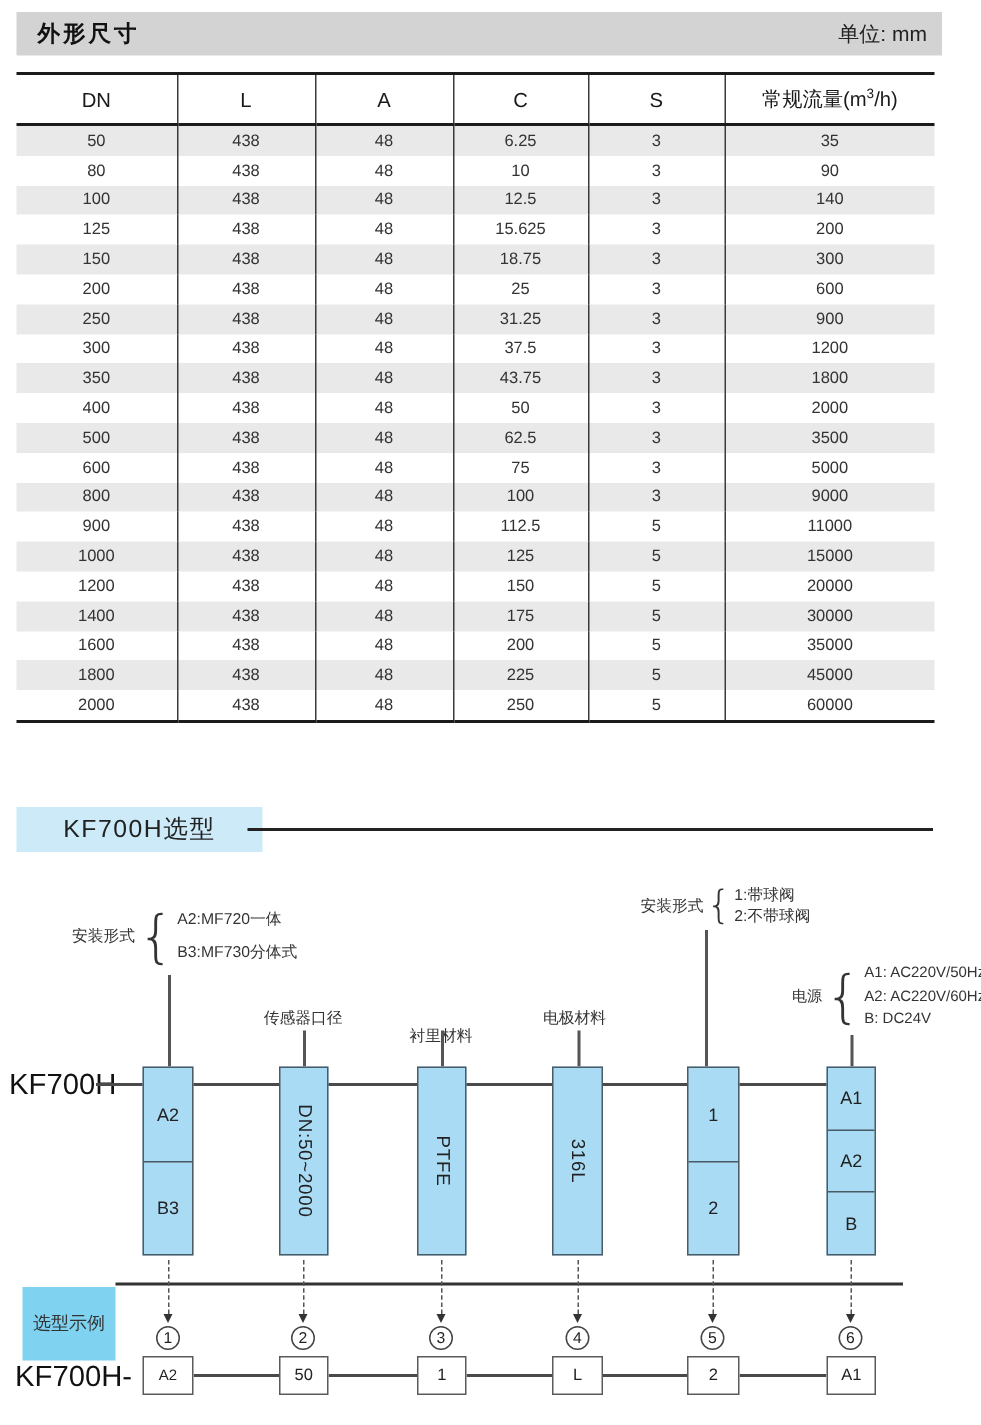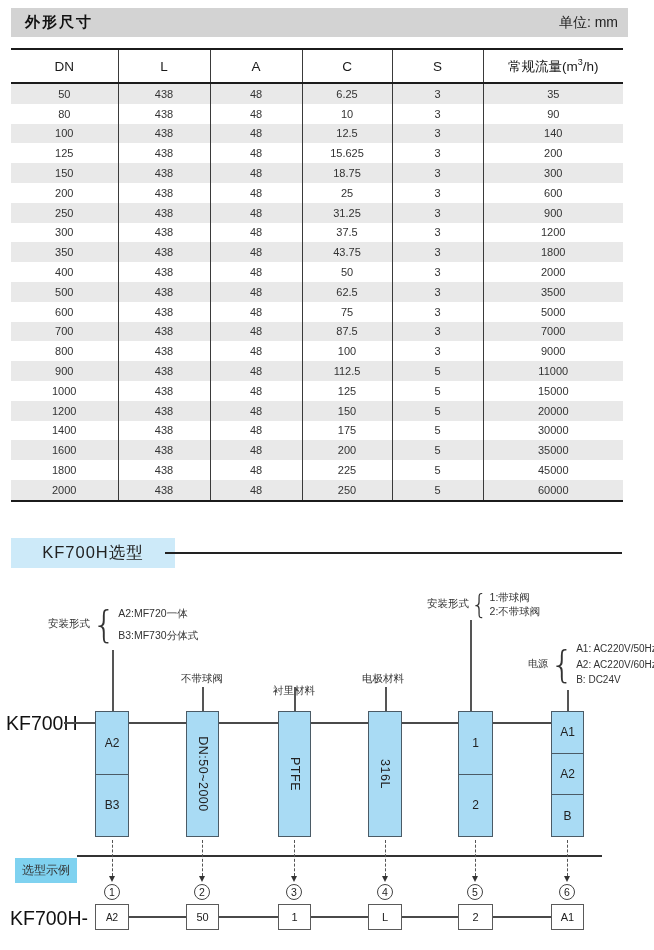--- a/index.html
+++ b/index.html
@@ -49,21 +49,21 @@
 
   
   .dash-arrow{position:absolute;top:840px;width:0;height:36px;border-left:1.5px dashed #555;z-index:2;}
   .dash-arrow::after{content:'';position:absolute;left:-4.2px;top:36px;width:0;height:0;
                      border-left:3.5px solid transparent;border-right:3.5px solid transparent;
                      border-top:6px solid #333;}
 
   
   .bottom-line{position:absolute;left:77px;top:855px;width:525px;height:1.5px;background:#333;z-index:1;}
   .example-label{position:absolute;left:15px;top:858px;background:#7fd2f0;font-size:12px;color:#333;
-                 padding:4px 7px;z-index:3;}
+                 padding:16px 7px;z-index:3;}
   .num-circle{position:absolute;top:884px;width:16px;height:16px;border:1px solid #444;border-radius:50%;
               font-size:10.5px;line-height:15px;text-align:center;color:#222;background:#fff;
               transform:translateX(-50%);box-sizing:border-box;z-index:3;}
   .ex-box{position:absolute;top:904px;height:26px;background:#fff;border:1.5px solid #5a5a5a;
           box-sizing:border-box;display:flex;align-items:center;justify-content:center;
           font-size:11px;color:#222;z-index:2;}
   .ex-line{position:absolute;top:916px;height:2px;background:#4a4a4a;z-index:1;}
   .example-model{position:absolute;left:10px;top:907px;font-size:19.5px;color:#111;}
 </style>
 </head>
@@ -186,28 +186,20 @@
         </tr>
         <tr>
           <td>600</td>
           <td>438</td>
           <td>48</td>
           <td>75</td>
           <td>3</td>
           <td>5000</td>
         </tr>
         <tr>
-          <td>700</td>
-          <td>438</td>
-          <td>48</td>
-          <td>87.5</td>
-          <td>3</td>
-          <td>7000</td>
-        </tr>
-        <tr>
           <td>800</td>
           <td>438</td>
           <td>48</td>
           <td>100</td>
           <td>3</td>
           <td>9000</td>
         </tr>
         <tr>
           <td>900</td>
           <td>438</td>
@@ -294,21 +286,21 @@
   <div class="brace-group" style="left:528px;top:641px;font-size:10px;">
     <span>电源</span>
     <span class="brace" style="font-size:38px;line-height:46px;">{</span>
     <span class="brace-opts" style="line-height:15.5px;">
       <span>A1: AC220V/50Hz</span>
       <span>A2: AC220V/60Hz</span>
       <span>B: DC24V</span>
     </span>
   </div>
 
-  <div class="top-label" style="left:202px;top:672px;">不带球阀</div>
+  <div class="top-label" style="left:202px;top:672px;">传感器口径</div>
   <div class="top-label" style="left:294px;top:684px;">衬里材料</div>
   <div class="top-label" style="left:383px;top:672px;">电极材料</div>
 
   <div class="label-line" style="left:112px;top:650px;height:61px;"></div>
   <div class="label-line" style="left:202px;top:687px;height:24px;"></div>
   <div class="label-line" style="left:294px;top:687px;height:24px;"></div>
   <div class="label-line" style="left:385px;top:687px;height:24px;"></div>
   <div class="label-line" style="left:470px;top:620px;height:91px;"></div>
   <div class="label-line" style="left:567px;top:690px;height:21px;"></div>
 

